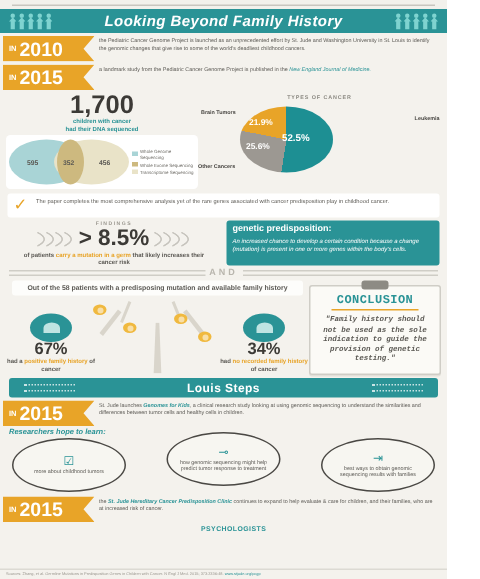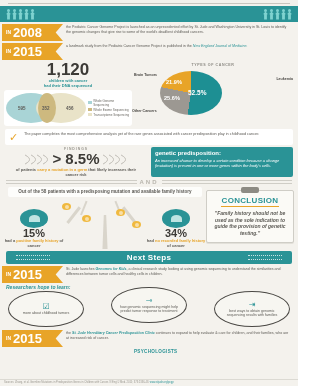--- a/index.html
+++ b/index.html
@@ -100,21 +100,21 @@
   .statbubble{position:absolute;text-align:center;width:60px;}
   .statbubble .oval{width:28px;height:19px;border-radius:50%;background:#2a9396;margin:0 auto;
         display:flex;align-items:center;justify-content:center;}
   .statbubble .oval em{display:block;width:11px;height:7px;background:#bfe4e2;border-radius:50% 50% 0 0;}
   .statbubble .n{font-size:11px;font-weight:bold;color:#3c3a36;line-height:11px;}
   .statbubble .t{font-size:4px;line-height:4.6px;font-weight:bold;color:#5c5a55;}
   .statbubble .t .hl{color:#e8a428;}
 
   .conccol{flex:0 0 88px;position:relative;}
   .clip{position:relative;background:#fbfaf6;border:1px solid #cfcdc6;border-radius:2px;margin-top:4px;
-        padding:5px 6px 6px;text-align:center;box-shadow:0 1px 0 #e2e0d9;}
+        padding:5px 6px 6px;text-align:center;box-shadow:0 1px 0 #e2e0d9;font-family:Liberation Mono, monospace;}
   .clip::before{content:"";position:absolute;left:50%;top:-4px;margin-left:-9px;width:18px;height:6px;
                 background:#8d8b84;border-radius:2px;}
   .clip h5{margin:0;font-size:8px;font-weight:bold;color:#2a9396;letter-spacing:.3px;}
   .clip .ul{height:1px;background:#e8a428;margin:1px 8px 3px;}
   .clip p{margin:0;font-size:5px;line-height:6.6px;font-style:italic;font-weight:bold;color:#5c5a55;}
 
   
   .nsband{margin:2px 6px 0;background:#2a9396;color:#fff;border-radius:2px;text-align:center;
           font-size:8px;font-weight:bold;padding:2px 0;letter-spacing:.3px;position:relative;}
   .nsband::before,.nsband::after{content:"";position:absolute;top:4px;bottom:4px;width:34px;
@@ -161,20 +161,21 @@
           </span>
         <span class="kid">
             <i></i>
             <b></b>
           </span>
         <span class="kid">
             <i></i>
             <b></b>
           </span>
       </div>
+      <span class="subtitle">Looking Beyond Family History</span>
       <div class="kidrow right">
         <span class="kid">
             <i></i>
             <b></b>
           </span>
         <span class="kid">
             <i></i>
             <b></b>
           </span>
         <span class="kid">
@@ -189,39 +190,39 @@
             <i></i>
             <b></b>
           </span>
       </div>
     </div>
   </div>
 
   <div class="yearrow">
     <div class="ytag">
       <span class="in">IN</span>
-      <span>2008</span>
+      <span>2010</span>
     </div>
     <div class="ybody">the Pediatric Cancer Genome Project is launched as an unprecedented effort by St. Jude and Washington University in St. Louis to identify the genomic changes that give rise to some of the world's deadliest childhood cancers.</div>
   </div>
 
   <div class="yearrow">
     <div class="ytag">
       <span class="in">IN</span>
       <span>2015</span>
     </div>
     <div class="ybody">
       <span>a landmark study from the Pediatric Cancer Genome Project is published in the</span>
       <span class="em">New England Journal of Medicine.</span>
     </div>
   </div>
 
   <div class="midwrap">
     <div class="venncol">
-      <div class="bignum">1,120</div>
+      <div class="bignum">1,700</div>
       <div class="bigsub">
         <div>children with cancer</div>
         <div>had their DNA sequenced</div>
       </div>
       <div class="vennbox">
         <div class="venn">
           <div class="e e1"></div>
           <div class="e e2"></div>
           <div class="lap"></div>
           <span style="left:12px">595</span>
@@ -306,21 +307,21 @@
         <div class="br" style="left:116px;bottom:34px;width:2px;height:15px;transform:rotate(-22deg)"></div>
         <div class="leafdot" style="left:58px;top:8px"></div>
         <div class="leafdot" style="left:78px;top:20px"></div>
         <div class="leafdot" style="left:112px;top:14px"></div>
         <div class="leafdot" style="left:128px;top:26px"></div>
 
         <div class="statbubble" style="left:0;top:14px">
           <div class="oval">
               <em></em>
             </div>
-          <div class="n">15%</div>
+          <div class="n">67%</div>
           <div class="t">
             <span>had a </span><span class="hl">positive family history</span><span> of cancer</span>
           </div>
         </div>
 
         <div class="statbubble" style="right:0;top:14px">
           <div class="oval">
               <em></em>
             </div>
           <div class="n">34%</div>
@@ -333,21 +334,21 @@
 
     <div class="conccol">
       <div class="clip">
         <h5>CONCLUSION</h5>
         <div class="ul"></div>
         <p>"Family history should not be used as the sole indication to guide the provision of genetic testing."</p>
       </div>
     </div>
   </div>
 
-  <div class="nsband">Next Steps</div>
+  <div class="nsband">Louis Steps</div>
 
   <div class="yearrow">
     <div class="ytag">
       <span class="in">IN</span>
       <span>2015</span>
     </div>
     <div class="ybody">
       <span>St. Jude launches </span><span class="em" style="font-weight:bold">Genomes for Kids</span><span>, a clinical research study looking at using genomic sequencing to understand the similarities and differences between tumor cells and healthy cells in children.</span>
     </div>
   </div>

